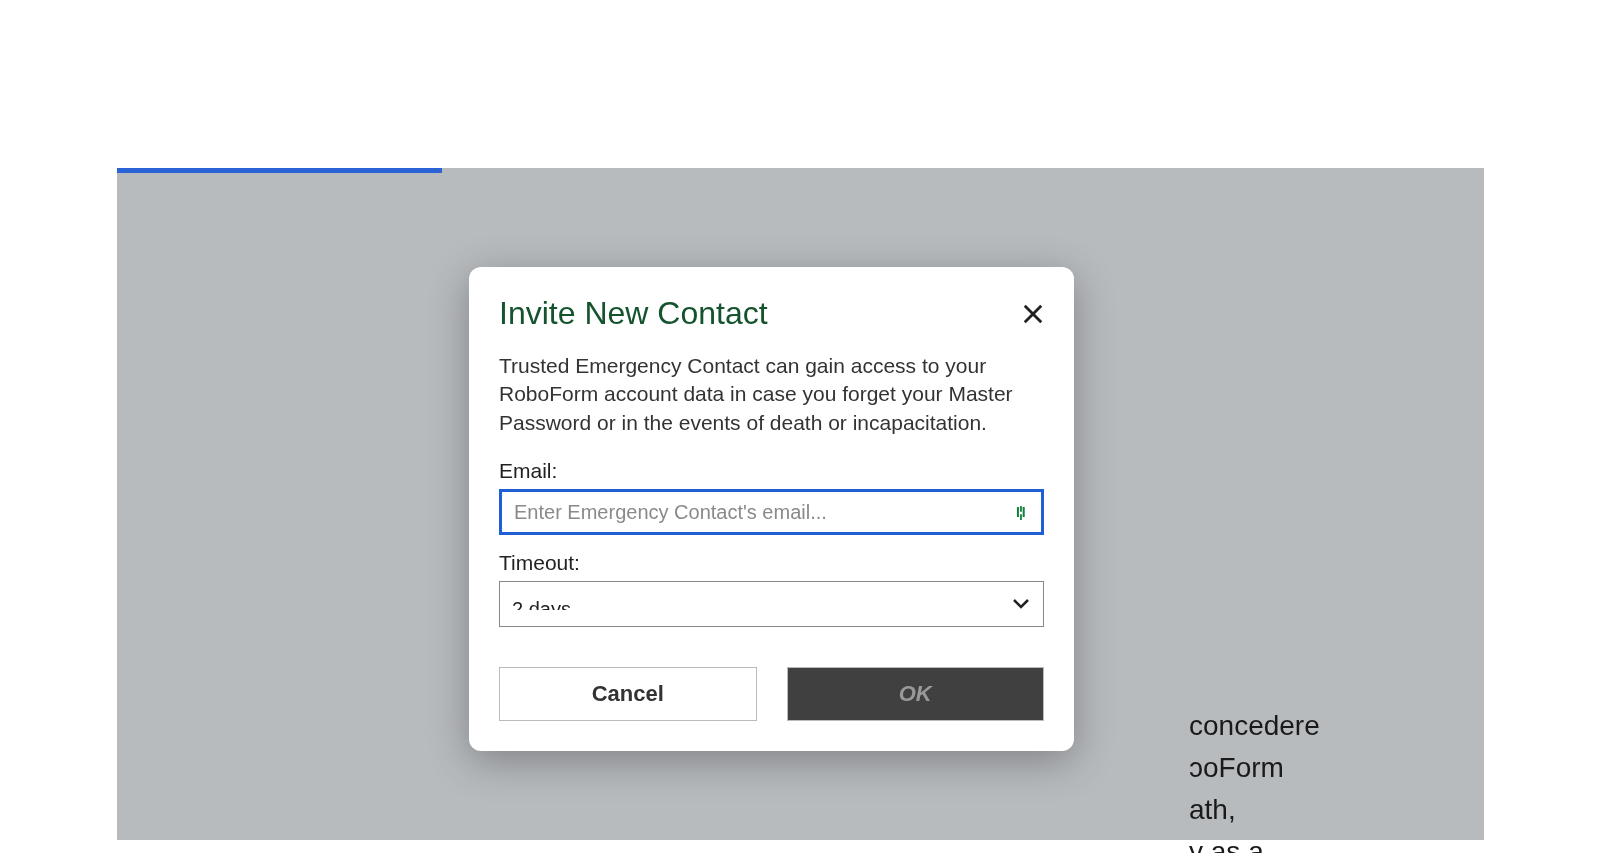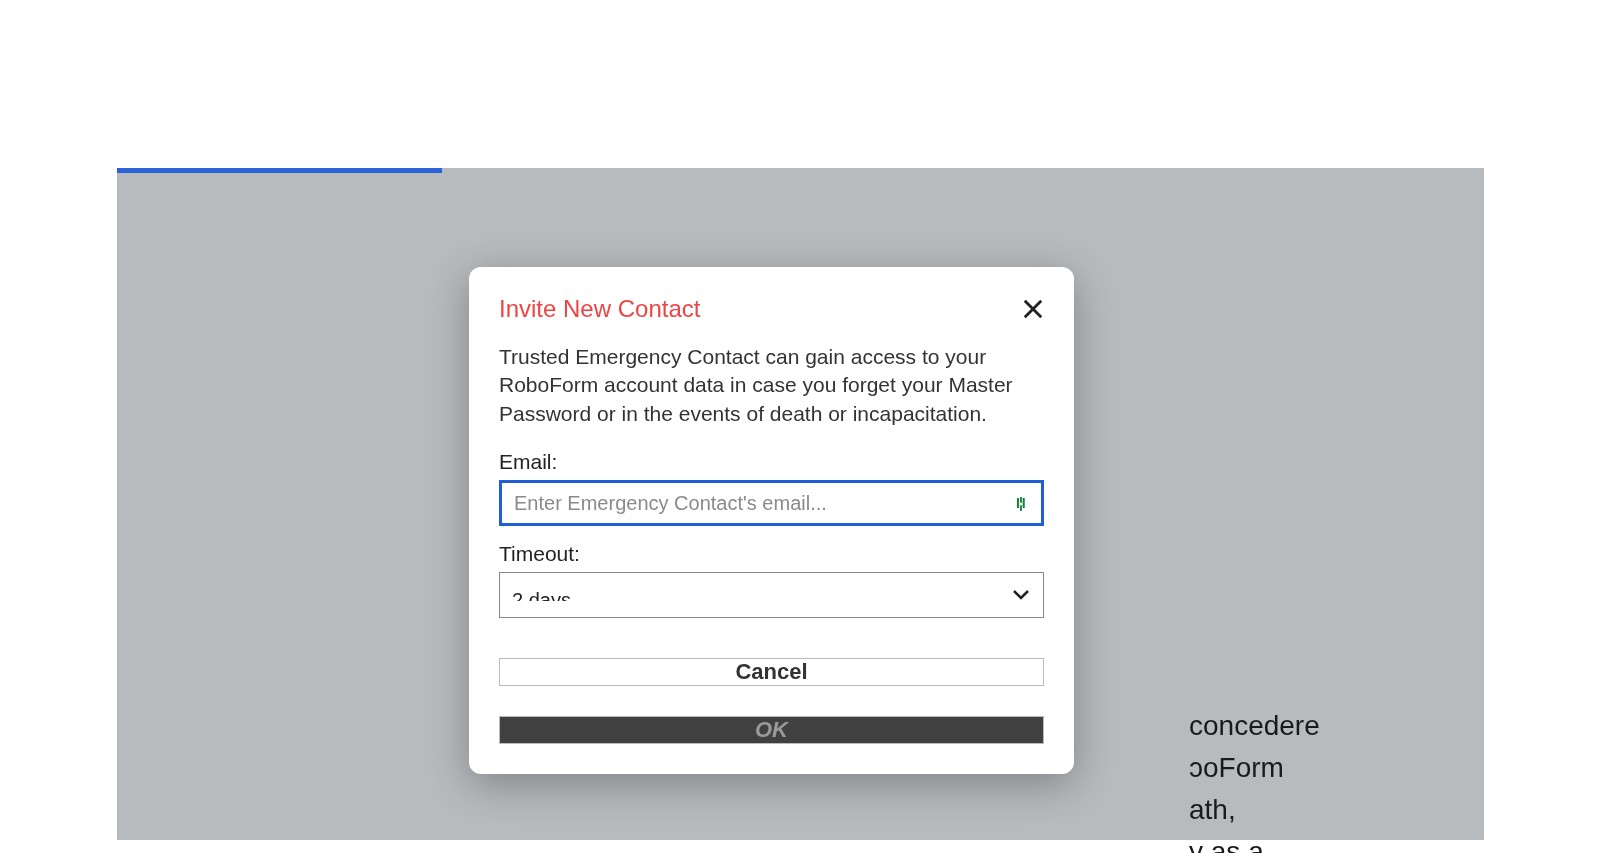--- a/index.html
+++ b/index.html
@@ -85,23 +85,23 @@
     }
     
     .dialog-header {
       display: flex;
       justify-content: space-between;
       align-items: center;
       margin-bottom: 20px;
     }
     
     .dialog-title {
-      font-size: 24px;
+      font-size: 32px;
       font-weight: 400;
-      color: #ef4444;
+      color: #14532d;
     }
     
     .close-icon {
       cursor: pointer;
       width: 22px;
       height: 22px;
     }
     
     .close-icon svg {
       width: 100%;
@@ -189,21 +189,20 @@
     }
     
     .select-chevron svg {
       width: 18px;
       height: 12px;
     }
     
     .button-row {
       display: flex;
       gap: 30px;
-      flex-direction: column;
     }
     
     .btn {
       flex: 1;
       height: 54px;
       font-size: 22px;
       font-weight: 600;
       border: 1px solid #bbb;
       cursor: pointer;
       display: flex;

